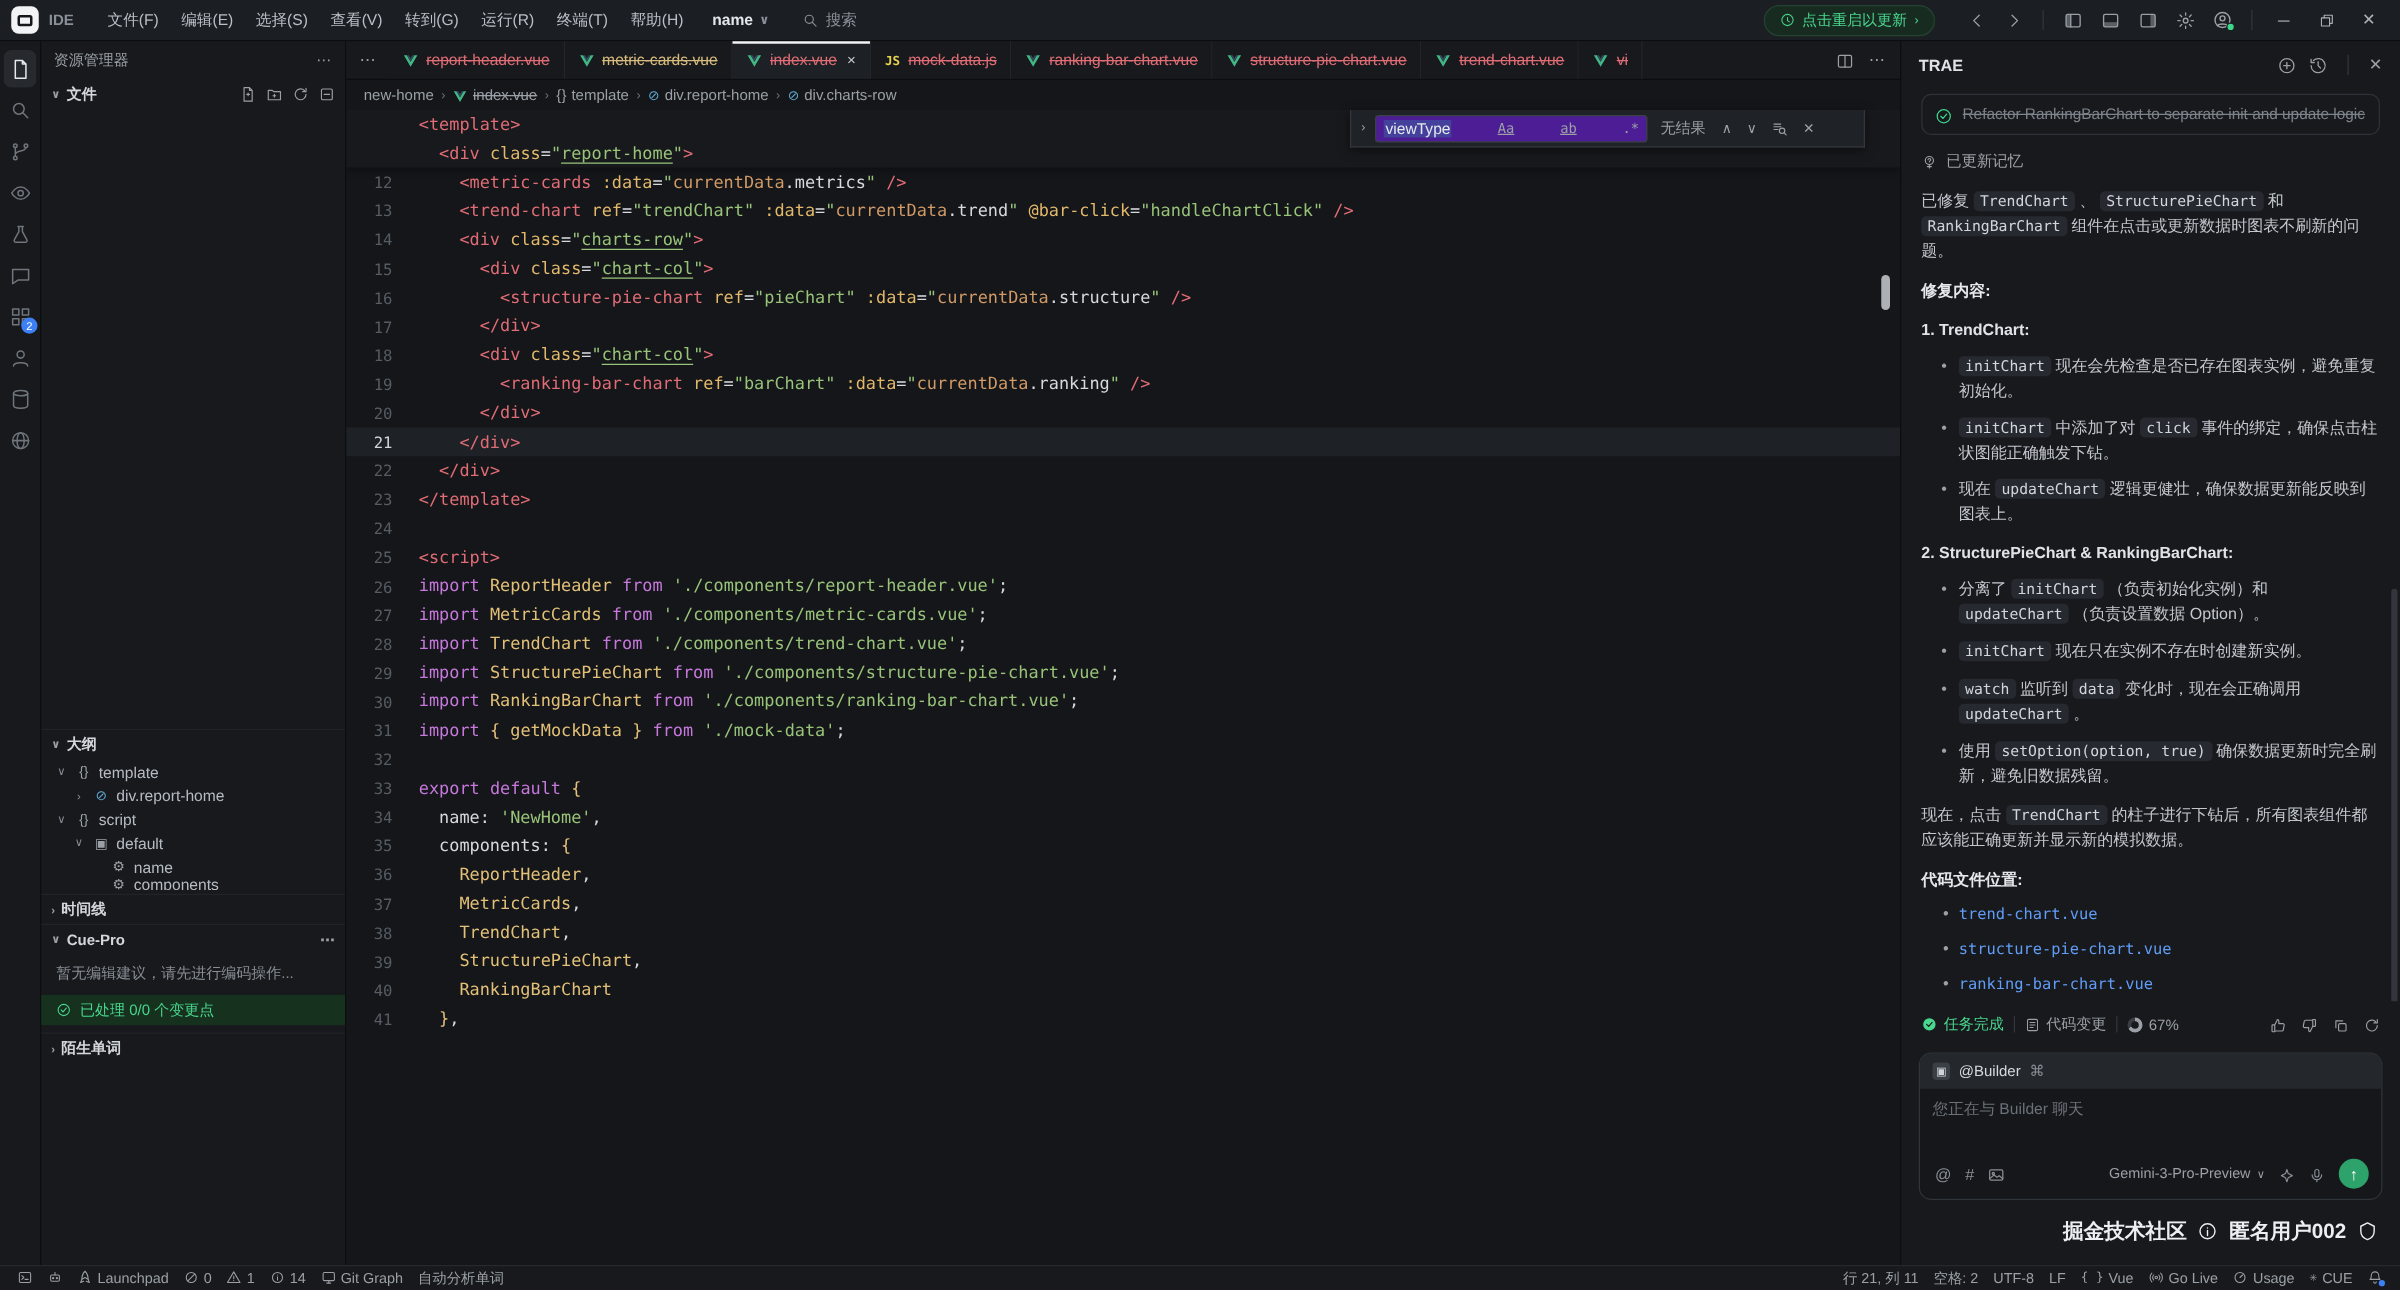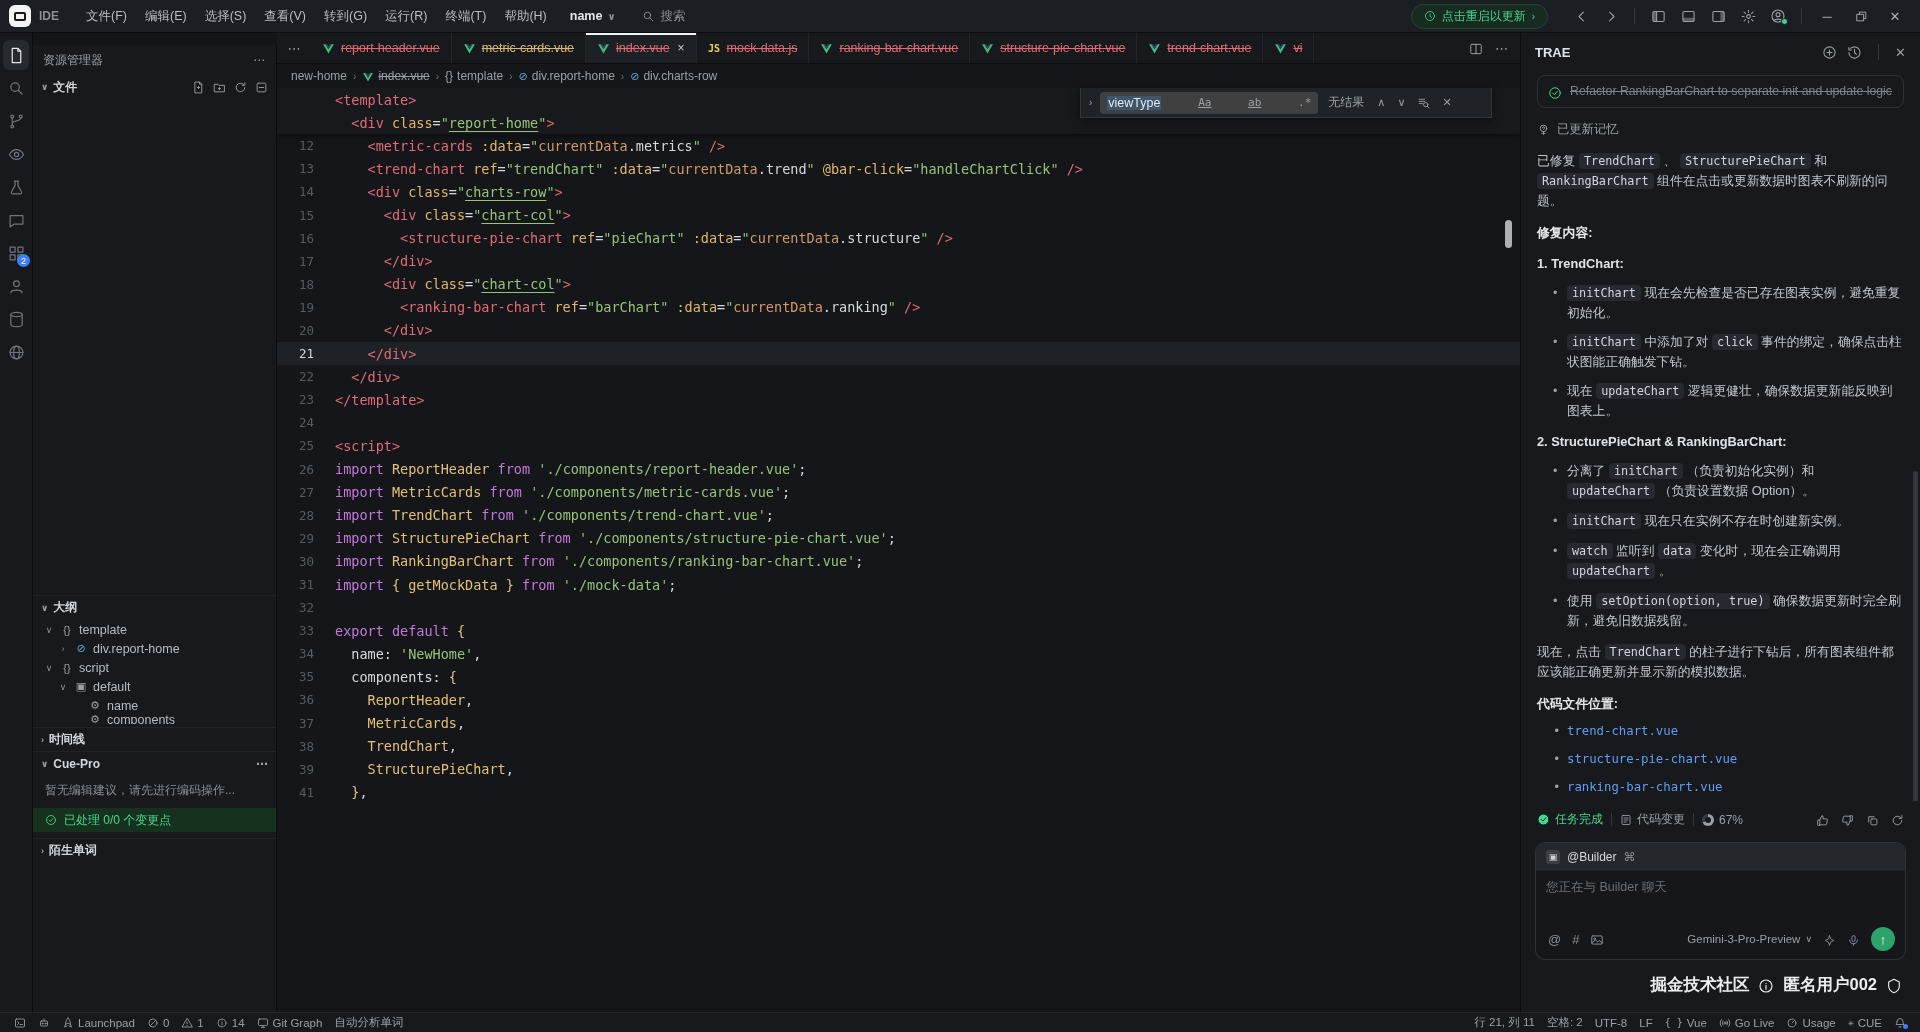--- a/index.html
+++ b/index.html
@@ -36,21 +36,21 @@
     border-right:1px solid #0c0d0f; display:flex; flex-direction:column; align-items:center; padding-top:7px; }
   .act-item { width:26px; height:30px; display:flex; align-items:center; justify-content:center;
     color:#6f757c; margin-bottom:3px; position:relative; border-radius:6px; }
   .act-item.active { color:#e6e9ec; background:#26292e; }
   .act-badge { position:absolute; right:-1px; bottom:1px; min-width:13px; height:13px; border-radius:7px;
     background:#3d7ff5; color:#fff; font-size:9px; display:flex; align-items:center; justify-content:center;
     padding:0 3px; }
 
   
   #sidebar { position:absolute; left:33px; top:33px; width:244px; height:979px; background:#17191d;
-    border-right:1px solid #0c0d0f; font-size:12.5px;margin-top:12px; }
+    border-right:1px solid #0c0d0f; font-size:12.5px; }
   .sb-header { height:30px; display:flex; align-items:center; padding:0 10px; color:#9aa0a6; font-size:12px; }
   .sb-header .dots { margin-left:auto; color:#9aa0a6; letter-spacing:1px; }
   .sb-section { height:24px; display:flex; align-items:center; padding:0 8px; color:#d3d7dc;
     font-weight:bold; font-size:12px; border-top:1px solid #202328; }
   .sb-section .chev { font-size:9px; margin-right:5px; color:#9aa0a6; }
   .sb-actions { margin-left:auto; display:flex; gap:8px; color:#9aa0a6; }
   #sb-bottom { position:absolute; left:0; top:550px; width:100%; }
   .ol-row { height:19px; display:flex; align-items:center; color:#b6bcc3; font-size:12.5px; gap:5px; }
   .ol-chev { width:12px; font-size:9px; color:#8a9097; text-align:center; }
   .ol-ico { width:14px; text-align:center; font-size:11px; }
@@ -89,21 +89,21 @@
   .cl.cur .ln { color:#d2d6dc; }
   .sticky { background:#17191c; box-shadow:0 3px 6px rgba(0,0,0,.35); position:relative; z-index:3; }
   .c-p{color:#d6dade} .c-t{color:#e06c75} .c-a{color:#e2b86b} .c-s{color:#98c379}
   .c-u{color:#98c379; text-decoration:underline; text-underline-offset:3px}
   .c-o{color:#d19a66} .c-k{color:#c678dd} .c-i{color:#e3c078} .c-b{color:#e5c07b}
 
   #find { position:absolute; top:55px; right:28px; width:412px; height:30px; background:#1f2328;
     border:1px solid #33373d; border-top:none; box-shadow:0 2px 8px rgba(0,0,0,.5); z-index:5;
     display:flex; align-items:center; padding:0 6px; gap:6px; }
   .find-chev { color:#9aa0a6; font-size:10px; padding:0 2px; }
-  .find-input { flex:0 0 218px; height:22px; background:#404040; border:1px solid #3b4046; border-radius:3px;
+  .find-input { flex:0 0 218px; height:22px; background:#4c1d95; border:1px solid #3b4046; border-radius:3px;
     display:flex; align-items:center; padding:0 6px; gap:7px; }
   .find-q { color:#e6e9ec; font-size:12.5px; background:rgba(58,110,165,.45); padding:0 1px; }
   .find-opt { margin-left:auto; color:#9aa0a6; font-size:11px; font-family:"DejaVu Sans Mono",monospace; }
   .find-opt.u { text-decoration:underline; }
   .find-res { color:#9aa0a6; font-size:12px; padding:0 4px; }
   .find-btn { color:#9aa0a6; font-size:11px; padding:0 3px; }
   #ed-scroll { position:absolute; right:8px; top:187px; width:7px; height:28px; border-radius:4px;
     background:#c8ccd1; opacity:.85; z-index:6; }
 
   
@@ -625,20 +625,24 @@
       </div>
       <div class="cl">
         <span class="ln">38</span>
         <pre class="ct"><span class="c-p">    </span><span class="c-i">TrendChart</span><span class="c-p">,</span></pre>
       </div>
       <div class="cl">
         <span class="ln">39</span>
         <pre class="ct"><span class="c-p">    </span><span class="c-i">StructurePieChart</span><span class="c-p">,</span></pre>
       </div>
       <div class="cl">
+        <span class="ln">40</span>
+        <pre class="ct"><span class="c-p">    </span><span class="c-i">RankingBarChart</span></pre>
+      </div>
+      <div class="cl">
         <span class="ln">41</span>
         <pre class="ct"><span class="c-p">  </span><span class="c-b">}</span><span class="c-p">,</span></pre>
       </div>
     </div>
   <div id="find">
     <span class="find-chev">›</span>
     <div class="find-input">
       <span class="find-q">viewType</span>
       <span class="find-opt u" style="margin-left:auto">Aa</span>
       <span class="find-opt u">ab</span>

